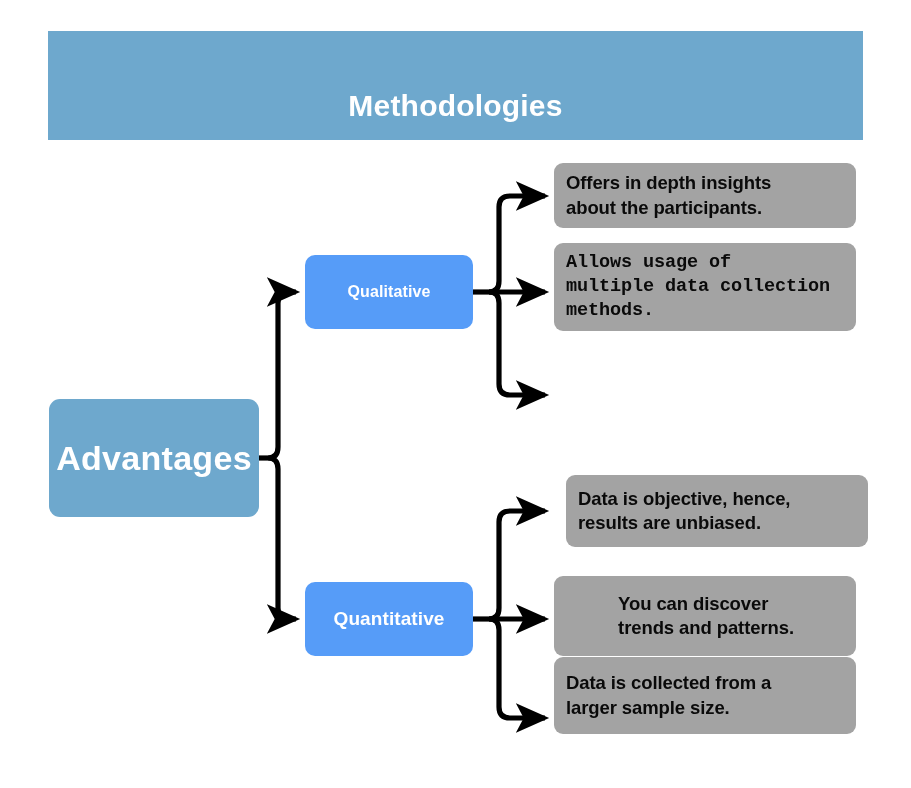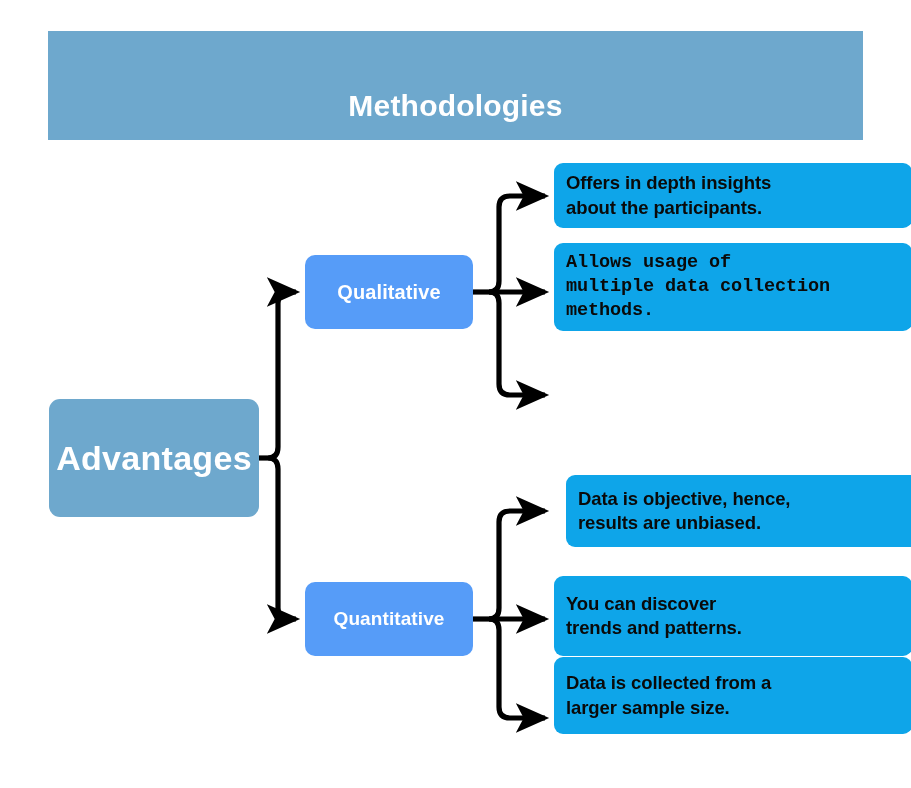--- a/index.html
+++ b/index.html
@@ -71,55 +71,55 @@
     height: 74px;
     background: #569cf8;
     border-radius: 10px;
     display: flex;
     align-items: center;
     justify-content: center;
     box-sizing: border-box;
   }
   .branch-node .branch-text {
     color: #ffffff;
-    font-size: 20px;
+    font-size: 16px;
     font-weight: bold;
     letter-spacing: 0.1px;
     white-space: nowrap;
   }
   #branch-qualitative { top: 255px; }
   #branch-quantitative { top: 582px; }
   #branch-quantitative .branch-text { font-size: 19px; }
 
   
   .leaf-node {
     position: absolute;
     left: 554px;
-    width: 358px;
-    background: #0ea5e9;
+    width: 302px;
+    background: #a3a3a3;
     border-radius: 9px;
     box-sizing: border-box;
     padding: 9px 10px 9px 12px;
     display: flex;
     align-items: center;
   }
   .leaf-node .leaf-text {
     color: #0a0a0a;
     font-size: 18.5px;
     font-weight: bold;
     line-height: 1.30;
     letter-spacing: -0.1px;
     white-space: pre-line;
   }
 
   #leaf-q1 { top: 163px; height: 65px; }
   #leaf-q2 { top: 243px; height: 88px; font-family: Liberation Mono, monospace; }
   #leaf-q3 { top: 349px; height: 93px; }
   #leaf-n1 { top: 475px; height: 72px; margin-left: 12px; }
-  #leaf-n2 { top: 576px; height: 80px; }
+  #leaf-n2 { top: 576px; height: 80px; justify-content: center; }
   #leaf-n3 { top: 657px; height: 77px; }
 
   
   #connectors {
     position: absolute;
     left: 0;
     top: 0;
     width: 911px;
     height: 788px;
     pointer-events: none;

